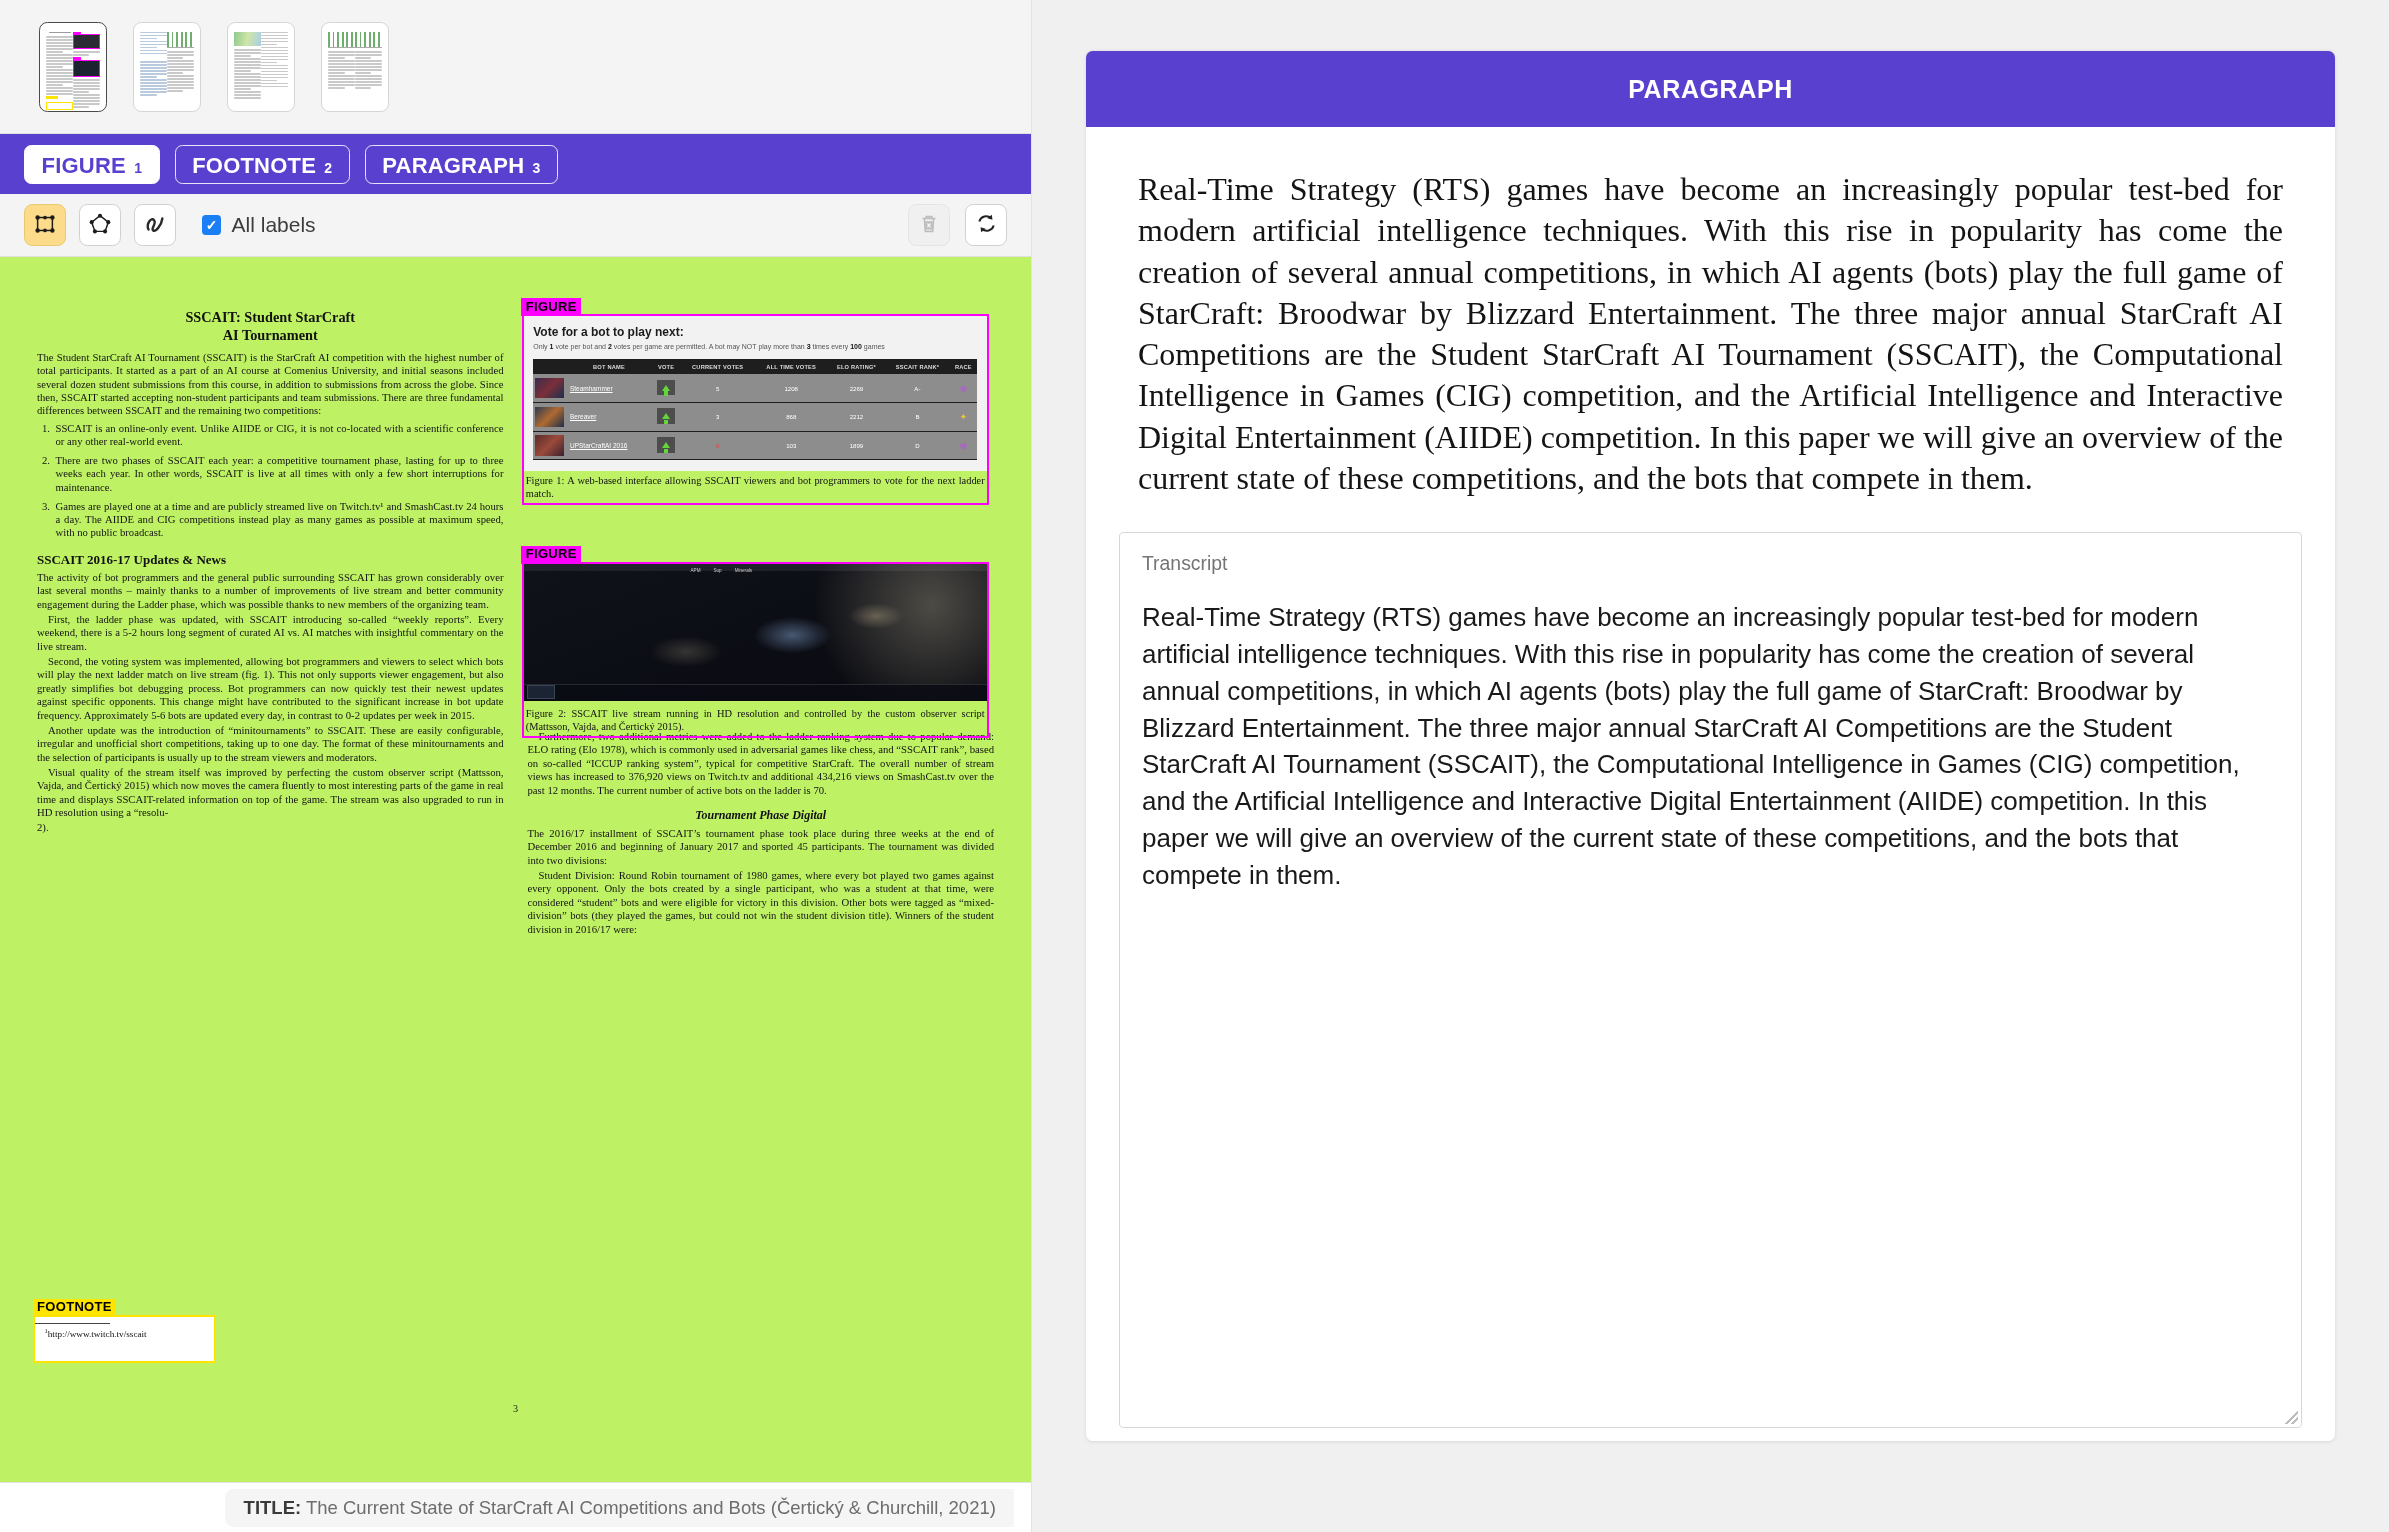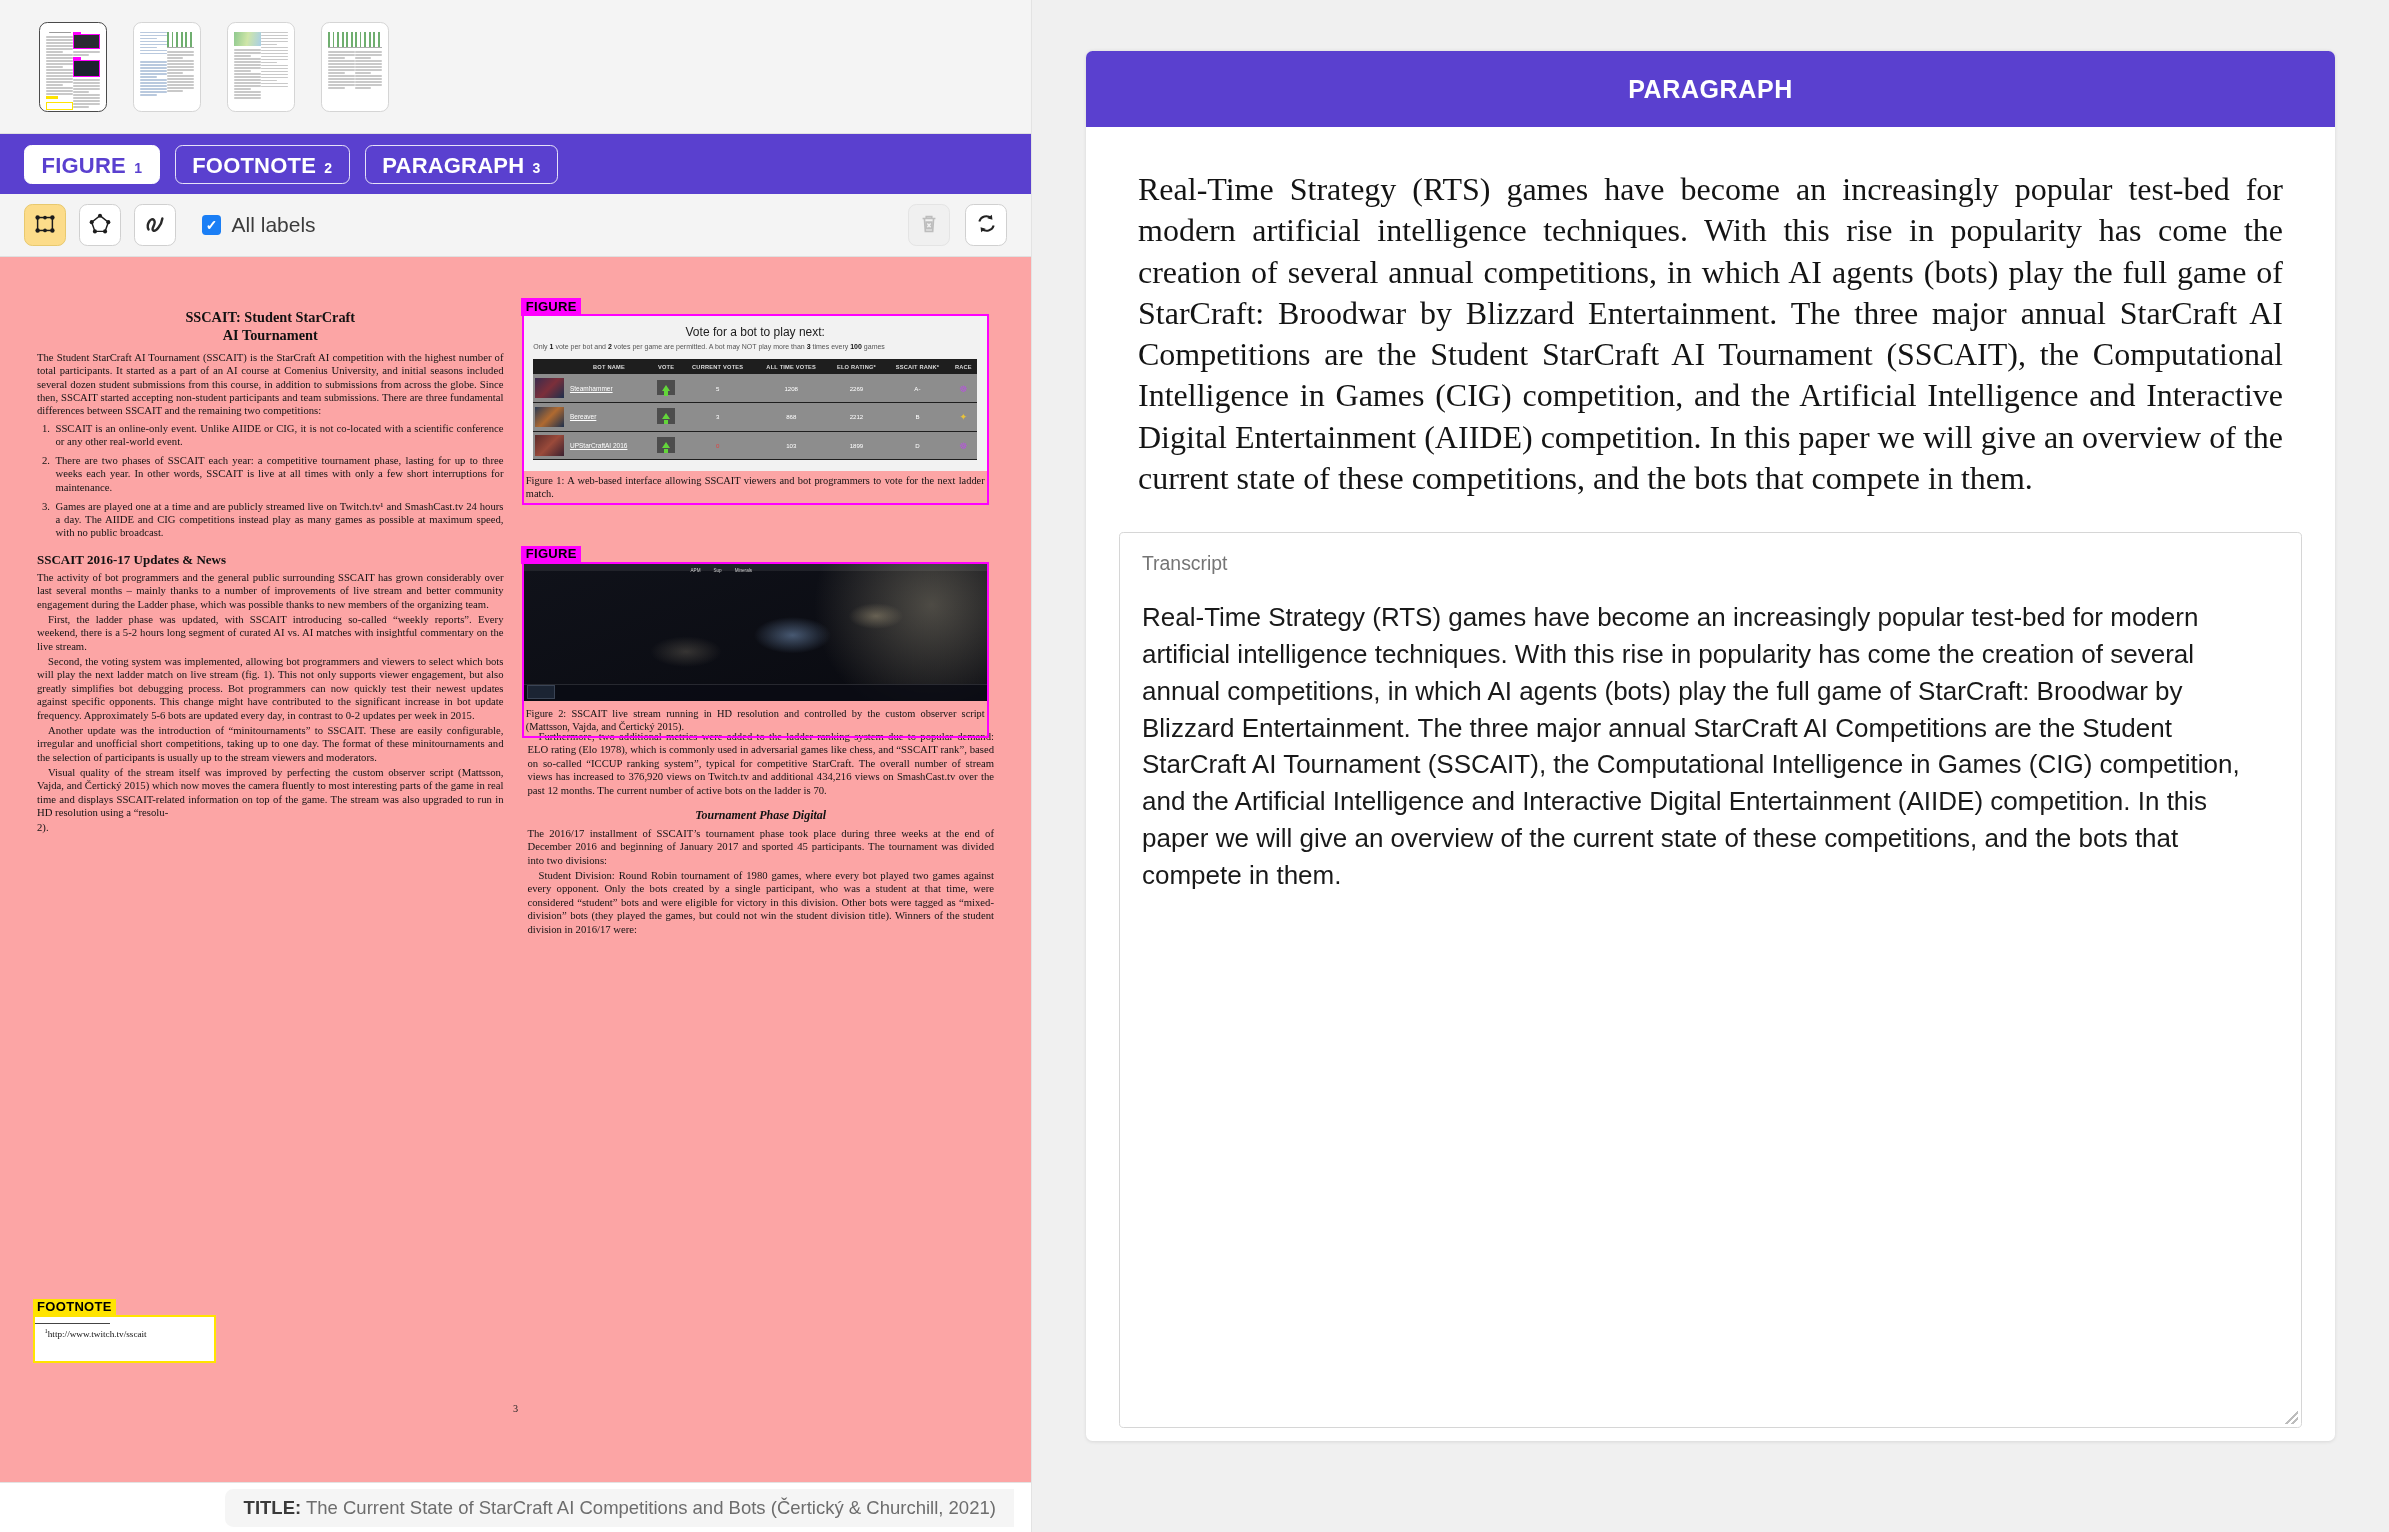--- a/index.html
+++ b/index.html
@@ -99,21 +99,21 @@
   }
   .chk-label { margin-left: 10.2px; font-size: 21px; color: #3c3c3c; }
   .toolbar-right { position: absolute; right: 24px; display: flex; gap: 14.8px; }
 
   
   .doc-view {
     flex: 1; background: #ffffff; position: relative; overflow: hidden;
   }
   .page {
     position: absolute; left: 0; top: 0; right: 0; bottom: 0;
-    background: #fca5a5; padding: 37px 37px 0 37px;
+    background: #bef264; padding: 37px 37px 0 37px;
   }
   .cols { display: flex; gap: 24px; height: 100%; position: relative; }
   .col { width: 50%; position: relative; }
   .doc-title {
     font-family: "Liberation Serif", serif;
     font-weight: bold; font-size: 14.3px; text-align: center;
     line-height: 1.24; margin: 14.8px 0 6.5px 0; color: #111;
   }
   .doc-h {
     font-family: "Liberation Serif", serif;
@@ -149,21 +149,21 @@
     background: #ff00ff; color: #000;
     font-size: 13px; font-weight: 700; letter-spacing: 0.3px;
     padding: 0.9px 4.6px; line-height: 16.6px;
     font-family: "Liberation Sans", sans-serif;
   }
   .anno-box.yellow { border-color: #ffe400; }
   .anno-box.yellow .anno-tag { background: #ffe400; color: #000; }
 
   
   .fig1 { background: #f2f2f2; padding: 8.3px 9.2px 10.2px 9.2px; }
-  .fig1 h4 { margin: 0 0 3.7px 0; font-size: 12px; color: #1b1b1b; font-weight: 400; text-align: center; }
+  .fig1 h4 { margin: 0 0 3.7px 0; font-size: 12px; color: #1b1b1b; font-weight: 700; }
   .fig1 .sub { font-size: 7px; color: #555; line-height: 1.35; margin-bottom: 7.4px; }
   .fig1 .sub b { color: #111; }
   .vtable { width: 100%; border-collapse: collapse; font-size: 6.1px; }
   .vtable th {
     background: #1e1e1e; color: #dcdcdc; padding: 4.6px 1.8px;
     font-variant: small-caps; text-transform: uppercase;
     font-size: 5.7px; letter-spacing: 0.2px; font-weight: 700;
   }
   .vtable td { background: #8d8d8d; color: #fff; padding: 5.5px 1.8px; text-align: center; border-bottom: 1.8px solid #1e1e1e;}
   .vtable td.avatar-c { width: 31px; padding: 1.8px; }

